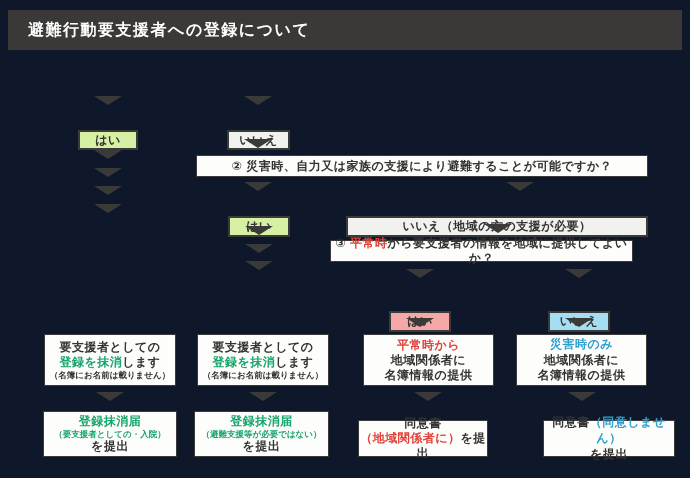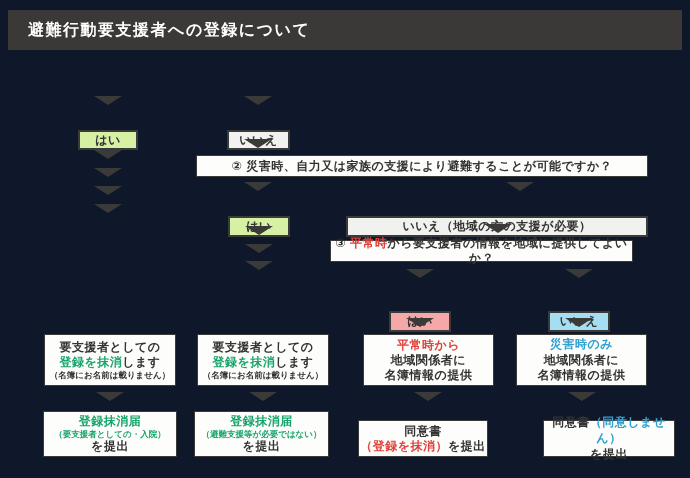--- a/index.html
+++ b/index.html
@@ -145,21 +145,21 @@
   </div>
 
   <div class="box col" style="left:194px;top:411px;width:135px;height:46px;">
     <span class="txt-green">登録抹消届</span>
     <span class="small txt-green">（避難支援等が必要ではない）</span>
     <span>を提出</span>
   </div>
 
   <div class="box col" style="left:358px;top:420px;width:130px;height:37px;">
     <span>同意書</span>
-    <span><span class="txt-red">（登録を抹消）</span><span>を提出</span></span>
+    <span><span class="txt-red">（地域関係者に）</span><span>を提出</span></span>
   </div>
 
   <div class="box col" style="left:515px;top:420px;width:132px;height:37px;margin-left:28px;">
     <span><span>同意書</span><span class="txt-blue">（同意しません）</span></span>
     <span>を提出</span>
   </div>
 
 </div>
 
 </body></html>

